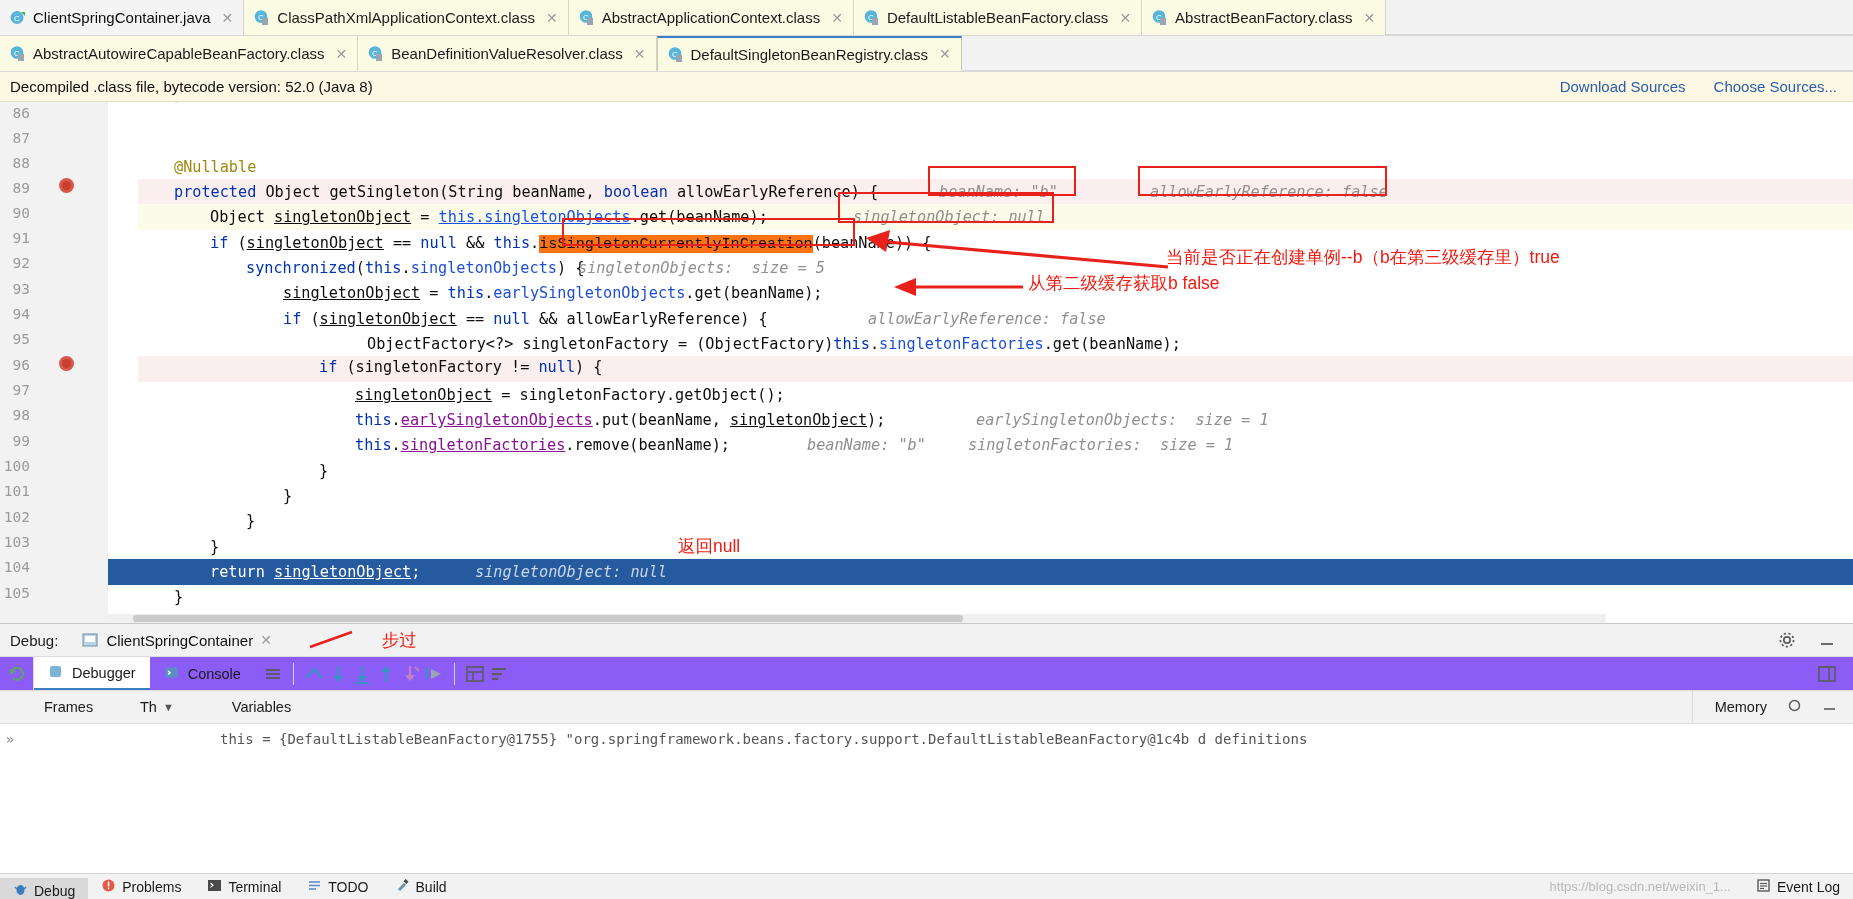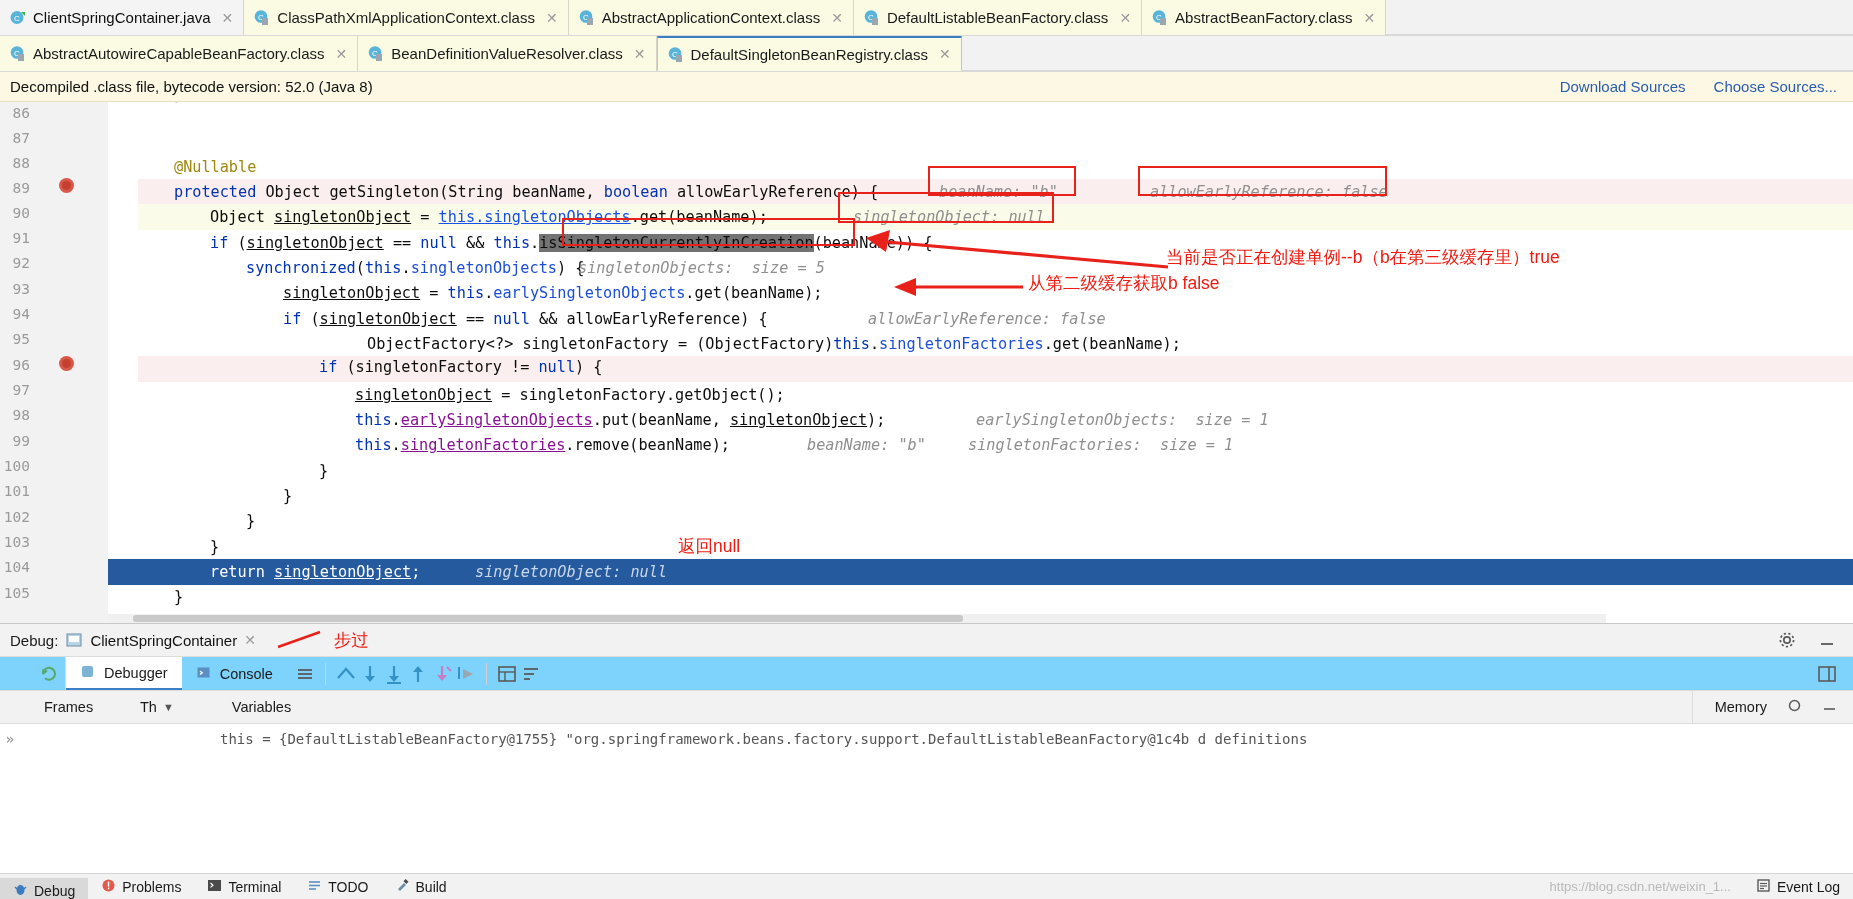--- a/index.html
+++ b/index.html
@@ -141,21 +141,21 @@
   .localu { color:#0d0d0d; text-decoration: underline; }
   .linkblue { color:#1750eb; text-decoration: underline; }
   .dbgval {
     color:#8f8f8f; font-style: italic;
   }
   .white { color:#ffffff; }
   .whiteu { color:#ffffff; text-decoration: underline; }
   .dbgval-on-blue { color:#c9d7ea; font-style:italic; }
 
   
-  .selhl { background:#737373; }
+  .selhl { background:#f97316;font-family:Liberation Mono, monospace; }
 
   
   .redbox {
     position: absolute;
     border: 2.5px solid #e8211a;
     pointer-events: none;
   }
   .redtext {
     position: absolute;
     color: #f01a10;
@@ -180,39 +180,38 @@
 
   
   .debugpanel {
     height: 100px;
     background:#f2f2f2;
     border-top: 1px solid #c8c8c8;
     position: relative;
   }
   .debughdr {
     height: 33px; display:flex; align-items:center;
-    padding-left: 10px; gap: 8px;
+    padding-left: 10px; gap: 24px;
     font-size:15px; color:#1a1a1a;
     border-bottom:1px solid #dcdcdc;
     background:#f2f2f2;
     justify-content:space-between;
   }
   .debughdr .runtab {
     display:flex; align-items:center; gap:7px;
     font-size:15px; color:#111;
   }
   .debughdr .x { color:#9a9a9a; font-size:14px; }
   .debughdr .spacer { flex:1; }
   .hdr-icons { display:flex; align-items:center; gap:16px; padding-right:14px; }
 
   .debugtabs {
     height: 34px; display:flex; align-items:center;
-    border-bottom:1px solid #dcdcdc; background:#7dd3fc;
+    border-bottom:1px solid #dcdcdc; background:#8b5cf6;
     position: relative;
-    padding-left: 32px;
   }
   .leftrail {
     width: 34px; flex:0 0 34px; height:100%;
     display:flex; align-items:center; justify-content:center;
     border-right:1px solid #dcdcdc;
   }
   .dtab {
     padding: 0 14px; height:100%; display:flex; align-items:center; gap:7px;
     font-size:14.5px; color:#1a1a1a;
   }

